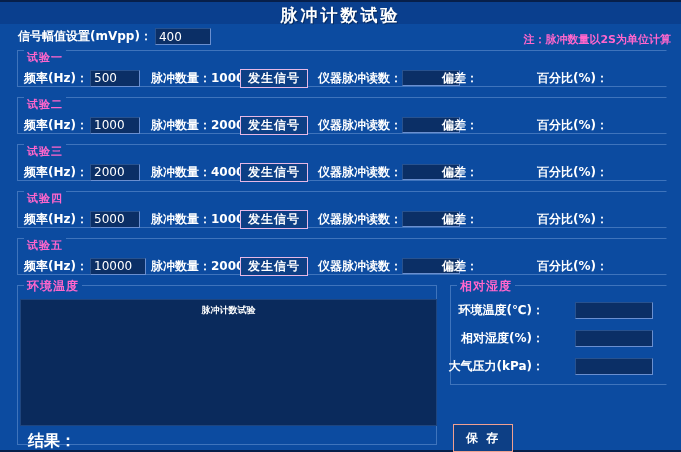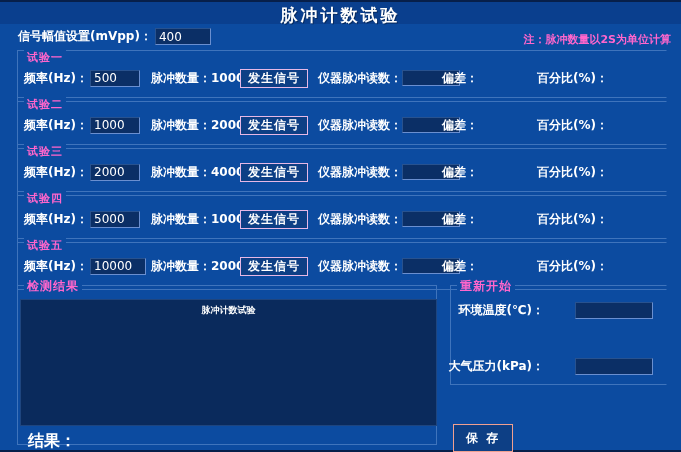--- a/index.html
+++ b/index.html
@@ -37,21 +37,21 @@
     font-family:"DejaVu Sans","Liberation Sans",sans-serif;
   }
   #amp-input{width:56px;height:17px;margin-left:3px;}
   #note{
     position:absolute;right:10px;top:30px;
     font-size:11px;font-weight:bold;color:#ff66cc;
     letter-spacing:0px;
   }
   
   .group{
-    position:absolute;left:17px;width:650px;height:52px;
+    position:absolute;left:17px;width:650px;height:37px;
     border:1px solid #3f74bc;
     border-right-color:transparent;
     box-sizing:border-box;
   }
   .group-title{
     position:absolute;left:6px;top:-1px;
     font-size:11px;font-weight:bold;color:#ff66cc;
     background:#0c4ba0;padding:0 3px;letter-spacing:1px;
   }
   .row{
@@ -274,34 +274,38 @@
         <span class="lbl"></span>
       </span>
       <span class="cell c-pct">
         <span class="lbl">百分比(%)：</span>
         <span class="lbl"></span>
       </span>
     </div>
   </div>
 
   <div id="result-group">
-    <span class="gtitle2">检测结果</span>
+    <span class="gtitle2">环境温度</span>
   </div>
   <div id="result-panel">
     <div id="result-panel-title">脉冲计数试验</div>
     <div></div>
   </div>
   <div id="result-label">结果：</div>
 
   <div id="env-group">
-    <span class="gtitle2">重新开始</span>
+    <span class="gtitle2">相对湿度</span>
     <div class="env-row" style="top:16px">
       <span class="env-lbl">环境温度(℃)：</span>
       <input class="inp env-input" type="text" value="" style="">
     </div>
+    <div class="env-row" style="top:44px">
+      <span class="env-lbl">相对湿度(%)：</span>
+      <input class="inp env-input" type="text" value="" style="">
+    </div>
     <div class="env-row" style="top:72px">
       <span class="env-lbl">大气压力(kPa)：</span>
       <input class="inp env-input" type="text" value="" style="">
     </div>
   </div>
 
   <button id="btn-save" class="btn-bottom">保 存</button>
 
 </div>
 

